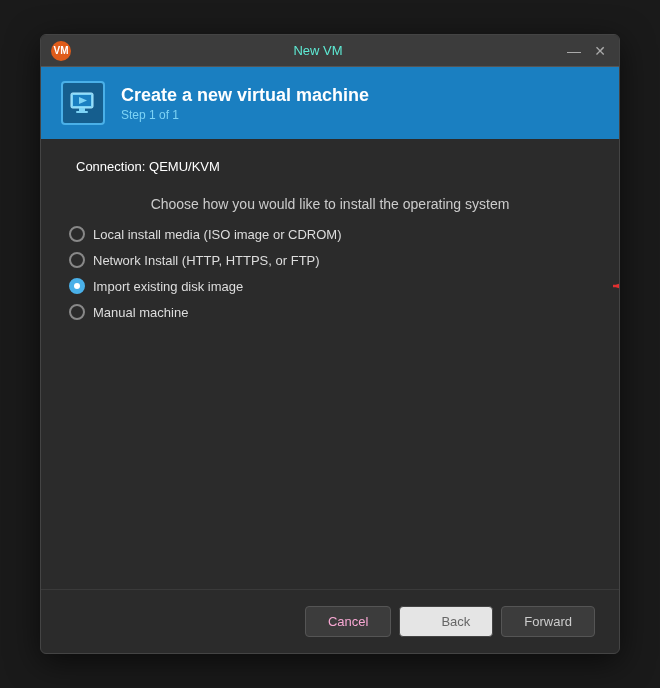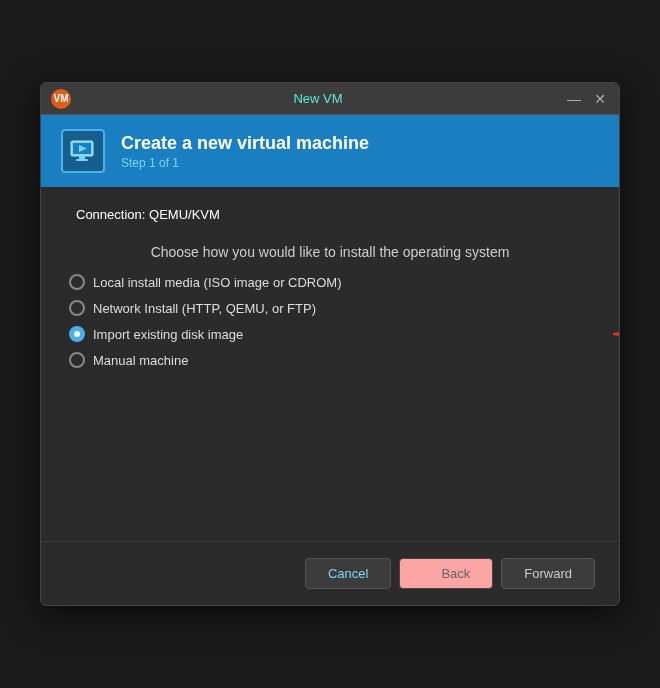--- a/index.html
+++ b/index.html
@@ -9,21 +9,21 @@
       height: 688px;
       background: #1a1a1a;
       display: flex;
       align-items: center;
       justify-content: center;
       font-family: 'Segoe UI', Arial, sans-serif;
     }
 
     .window {
       width: 580px;
-      height: 524px;
+      height: 620px;
       background: #2b2b2b;
       border: 1px solid #444;
       border-radius: 6px;
       display: flex;
       flex-direction: column;
       overflow: hidden;
       box-shadow: 0 8px 32px rgba(0,0,0,0.6);
     }
 
     
@@ -195,25 +195,25 @@
       padding: 7px 22px;
       border-radius: 4px;
       font-size: 13px;
       cursor: pointer;
       border: 1px solid #555;
       font-family: inherit;
     }
 
     .btn-cancel {
       background: #3c3c3c;
-      color: #7dd3fc;
+      color: #f9a8d4;
     }
 
     .btn-back {
-      background: #fca5a5;
+      background: #e5e5e5;
       color: #666;
       border-color: #444;
       padding-left: 41px;
     }
 
     .btn-forward {
       background: #3c3c3c;
       color: #ccc;
       border-color: #555;
     }
@@ -272,21 +272,21 @@
 
       <label class="radio-item">
         <div class="radio-outer">
         </div>
         <span class="radio-label">Local install media (ISO image or CDROM)</span>
       </label>
 
       <label class="radio-item">
         <div class="radio-outer">
         </div>
-        <span class="radio-label">Network Install (HTTP, QEMU, or FTP)</span>
+        <span class="radio-label">Network Install (HTTP, HTTPS, or FTP)</span>
       </label>
 
       <label class="radio-item" style="position:relative;">
         <div class="radio-outer checked">
           <div class="radio-inner"></div>
         </div>
         <span class="radio-label">Import existing disk image</span>
 
         <svg class="arrow-annotation" width="90" height="28" viewBox="0 0 90 28">
           <defs>

